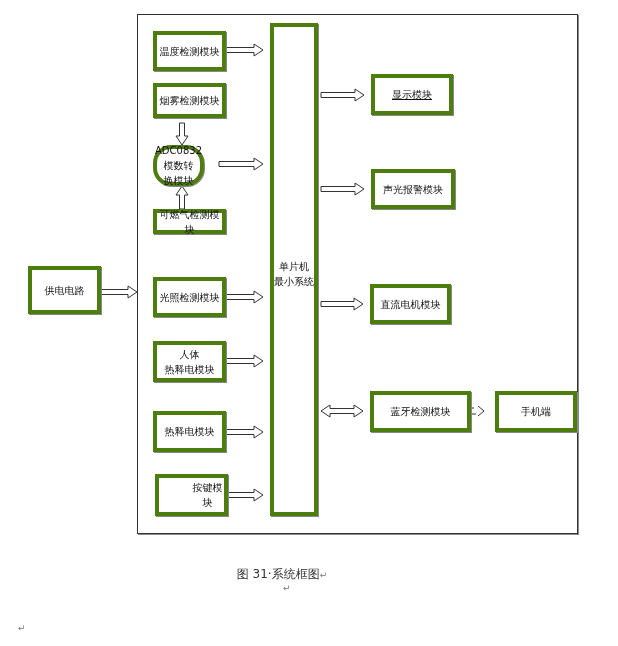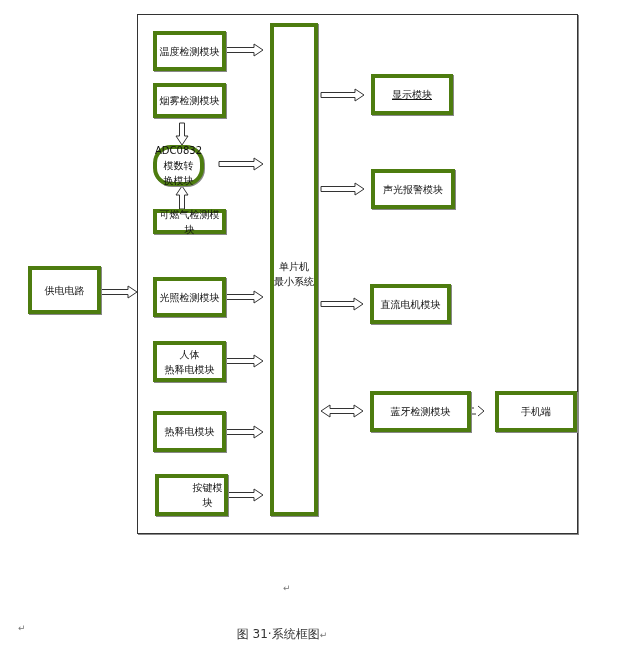--- a/index.html
+++ b/index.html
@@ -6,21 +6,21 @@
     body { width: 618px; height: 646px; position: relative; overflow: hidden;
            font-family: "DejaVu Sans", sans-serif; color: #111; }
     #diagram { position: absolute; left: 0; top: 0; }
     .box { position: absolute; box-sizing: border-box; border: 4px solid #4d7c0f;
            background: #fff; display: flex; align-items: center; justify-content: center;
            text-align: center; font-size: 10px; line-height: 15px; white-space: pre-line;
            box-shadow: 1px 1px 0 #888; margin-left: 7px; }
     .outer { position: absolute; left: 137px; top: 14px; width: 441px; height: 520px;
              box-sizing: border-box; border: 1px solid #333; box-shadow: 1px 1px 0 #888; }
     .mcu { align-items: flex-start; padding-top: 232px; }
-    .caption { position: absolute; left: 0; width: 564px; top: 626px; text-align: center;
+    .caption { position: absolute; left: 0; width: 564px; top: 566px; text-align: center;
                font-size: 12px; color: #333; }
     .pmark { position: absolute; font-size: 9px; color: #777; }
   </style>
 </head>
 <body>
 
 <svg id="diagram" width="618" height="646">
   <g id="arrows" fill="#fff" stroke="#333" stroke-width="1">
       <path d="M94,289.5 L128,289.5 L128,286 L137,292 L128,298 L128,294.5 L94,294.5 Z"></path>
       <path d="M219,47.5 L254,47.5 L254,44 L263,50 L254,56 L254,52.5 L219,52.5 Z"></path>

